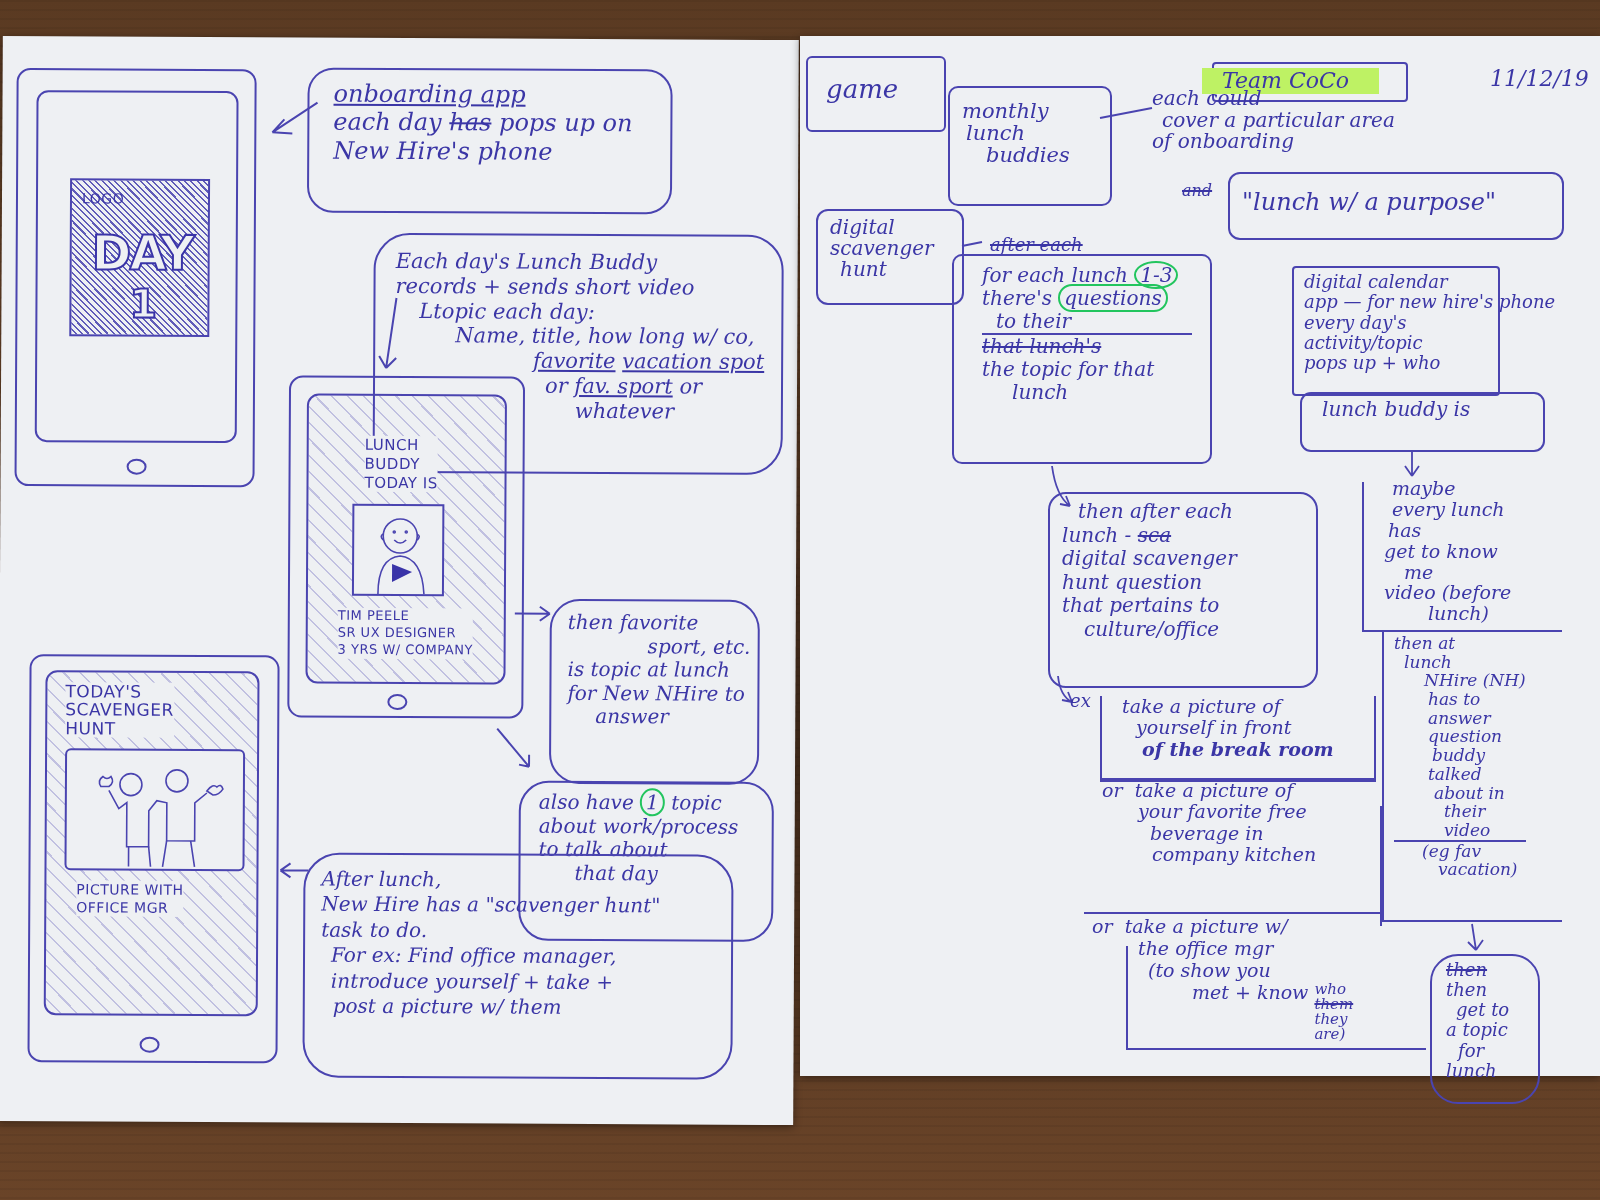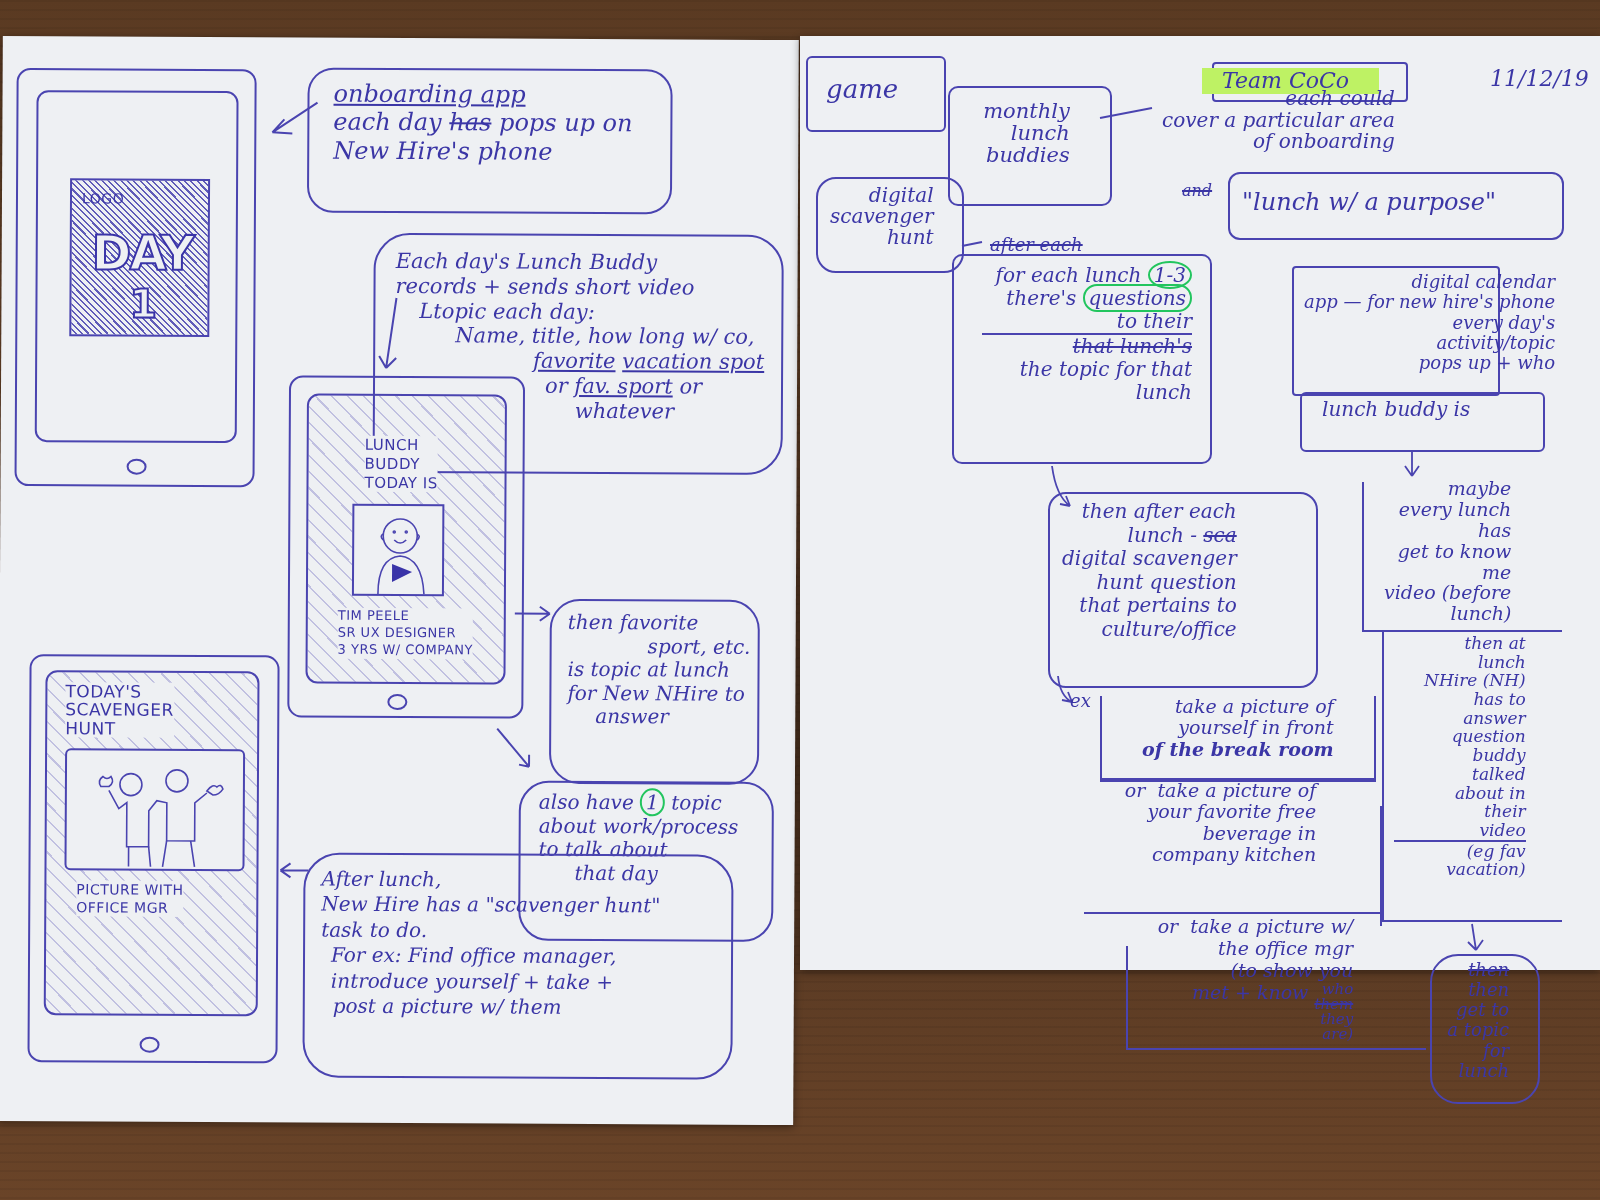--- a/index.html
+++ b/index.html
@@ -12,21 +12,21 @@
   .wood-grain {
     position: absolute; inset: 0;
     background: repeating-linear-gradient(180deg, rgba(0,0,0,0.06) 0px, rgba(0,0,0,0.06) 2px, transparent 2px, transparent 9px);
   }
   .sheet {
     position: absolute;
     background: #eef0f3;
     box-shadow: 0 2px 8px rgba(0,0,0,0.45);
   }
   .sheet.left { left: 0; top: 38px; width: 796px; height: 1085px; transform: rotate(0.3deg); }
-  .sheet.right { left: 800px; top: 36px; width: 800px; height: 934px; text-align: right; }
+  .sheet.right { left: 800px; top: 36px; width: 800px; height: 1040px; }
   .hand { font-family: "DejaVu Serif", serif; font-style: italic; color: #3b36a6; line-height: 1.18; }
   .bubble {
     position: absolute;
     border: 2px solid #4a44b0;
     border-radius: 34px;
   }
   .box {
     position: absolute;
     border: 2px solid #4a44b0;
     border-radius: 6px;
@@ -251,21 +251,21 @@
     <div>each could</div>
     <div style="padding-left:10px;">cover a particular area</div>
     <div>of onboarding</div>
   </div>
 
   <span class="hand strike" style="position:absolute; left:382px; top:146px; font-size:16px;">and</span>
   <div class="box" style="left:428px; top:136px; width:336px; height:68px; border-radius:12px;">
     <div class="hand" style="position:absolute; left:12px; top:14px; font-size:24px;">"lunch w/ a purpose"</div>
   </div>
 
-  <div class="box" style="left:16px; top:141px; width:148px; height:96px; border-radius:20px;">
+  <div class="box" style="left:16px; top:173px; width:148px; height:96px; border-radius:12px;">
     <div class="hand" style="position:absolute; left:12px; top:6px; font-size:20px; line-height:1.05;">
       <div>digital</div>
       <div>scavenger</div>
       <div style="padding-left:10px;">hunt</div>
     </div>
   </div>
 
   <span class="hand strike" style="position:absolute; left:190px; top:198px; font-size:18px;">after each</span>
   <div class="box" style="left:152px; top:218px; width:260px; height:210px; border-radius:10px;">
     <div class="hand" style="position:absolute; left:28px; top:8px; font-size:20px; line-height:1.15;">
@@ -286,21 +286,21 @@
 
   <div class="box" style="left:492px; top:230px; width:208px; height:130px; border-radius:4px;">
     <div class="hand" style="position:absolute; left:10px; top:4px; font-size:18px; line-height:1.13; white-space:nowrap;">
       <div>digital calendar</div>
       <div>app — for new hire's phone</div>
       <div>every day's</div>
       <div>activity/topic</div>
       <div>pops up + who</div>
     </div>
   </div>
-  <div class="box" style="left:500px; top:356px; width:245px; height:60px; border-radius:6px;">
+  <div class="box" style="left:500px; top:356px; width:245px; height:60px; border-radius:11px;">
     <div class="hand" style="position:absolute; left:20px; top:4px; font-size:20px;">lunch buddy is</div>
   </div>
 
   <div class="box" style="left:248px; top:456px; width:270px; height:196px; border-radius:18px;">
     <div class="hand" style="position:absolute; left:12px; top:6px; font-size:20px; line-height:1.18;">
       <div style="padding-left:16px;">then after each</div>
       <div>
         <span>lunch -</span>
         <span class="strike">sca</span>
       </div>

